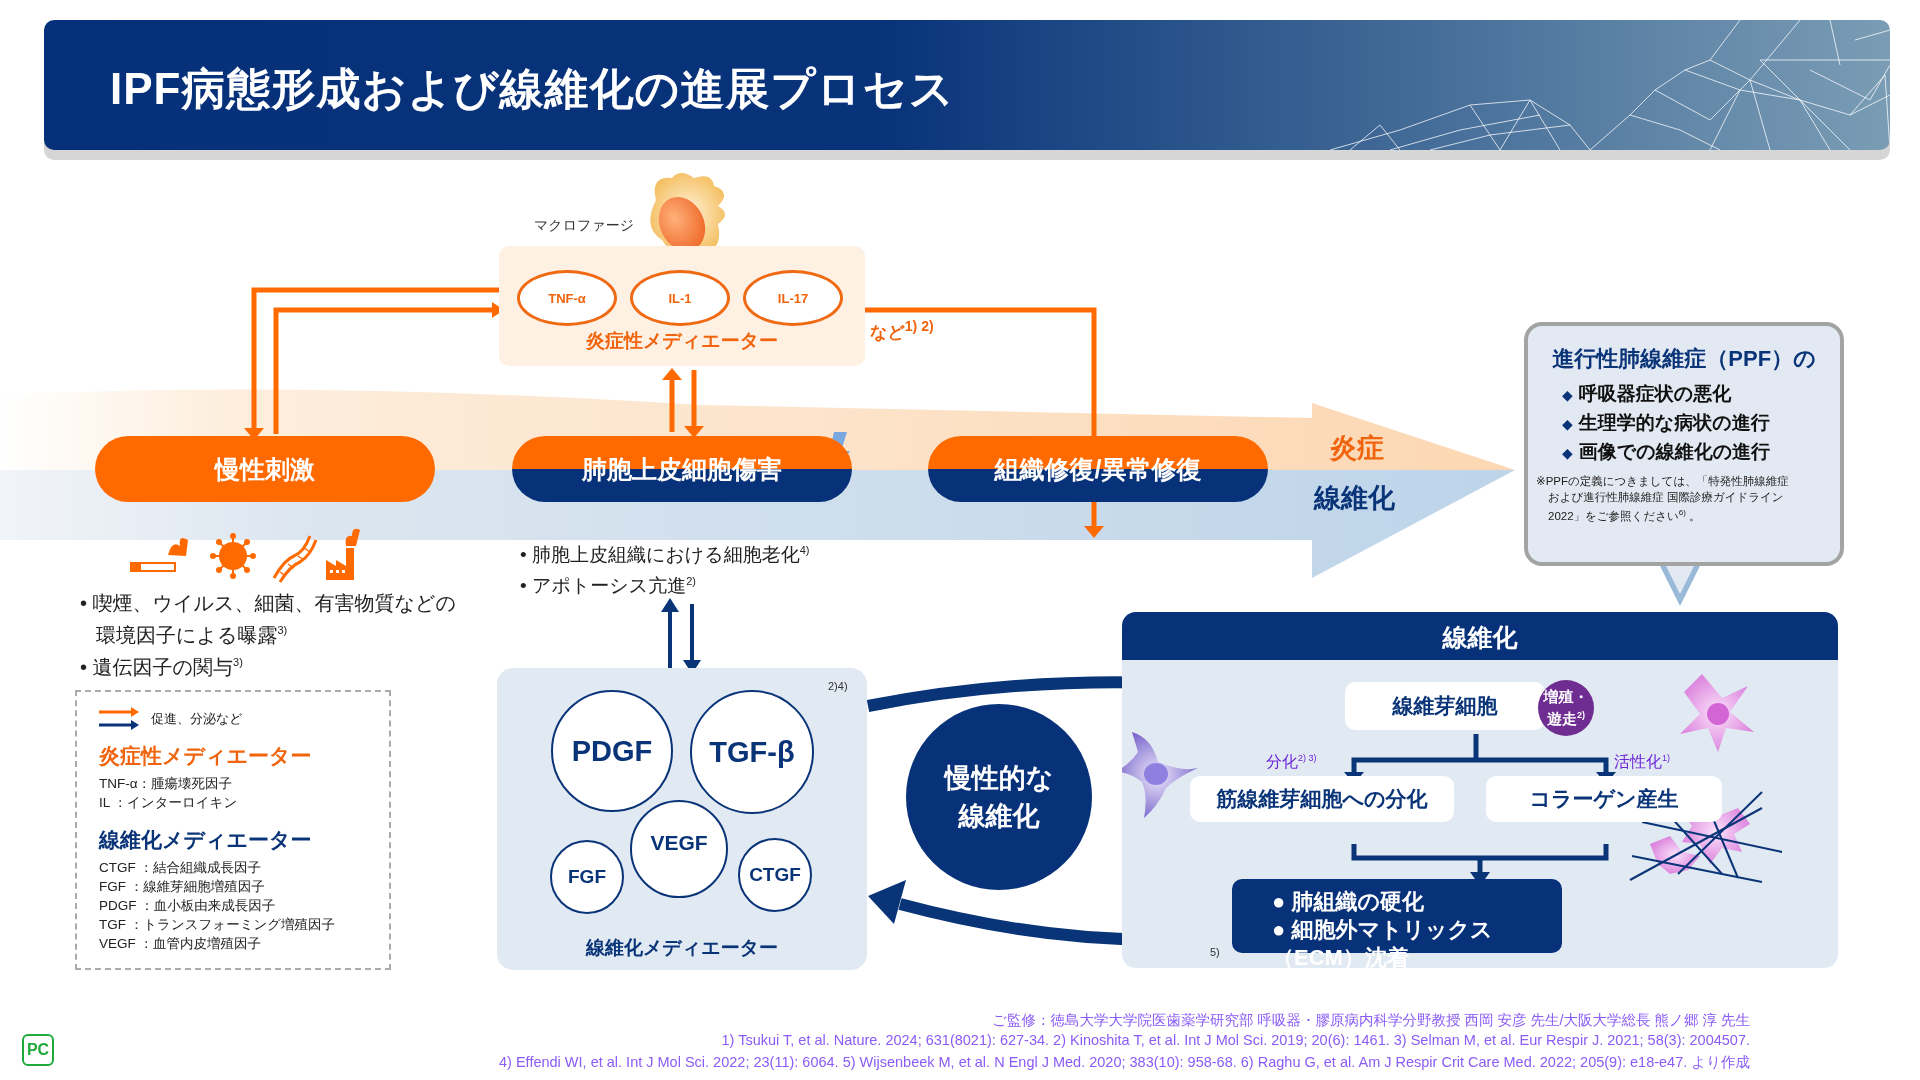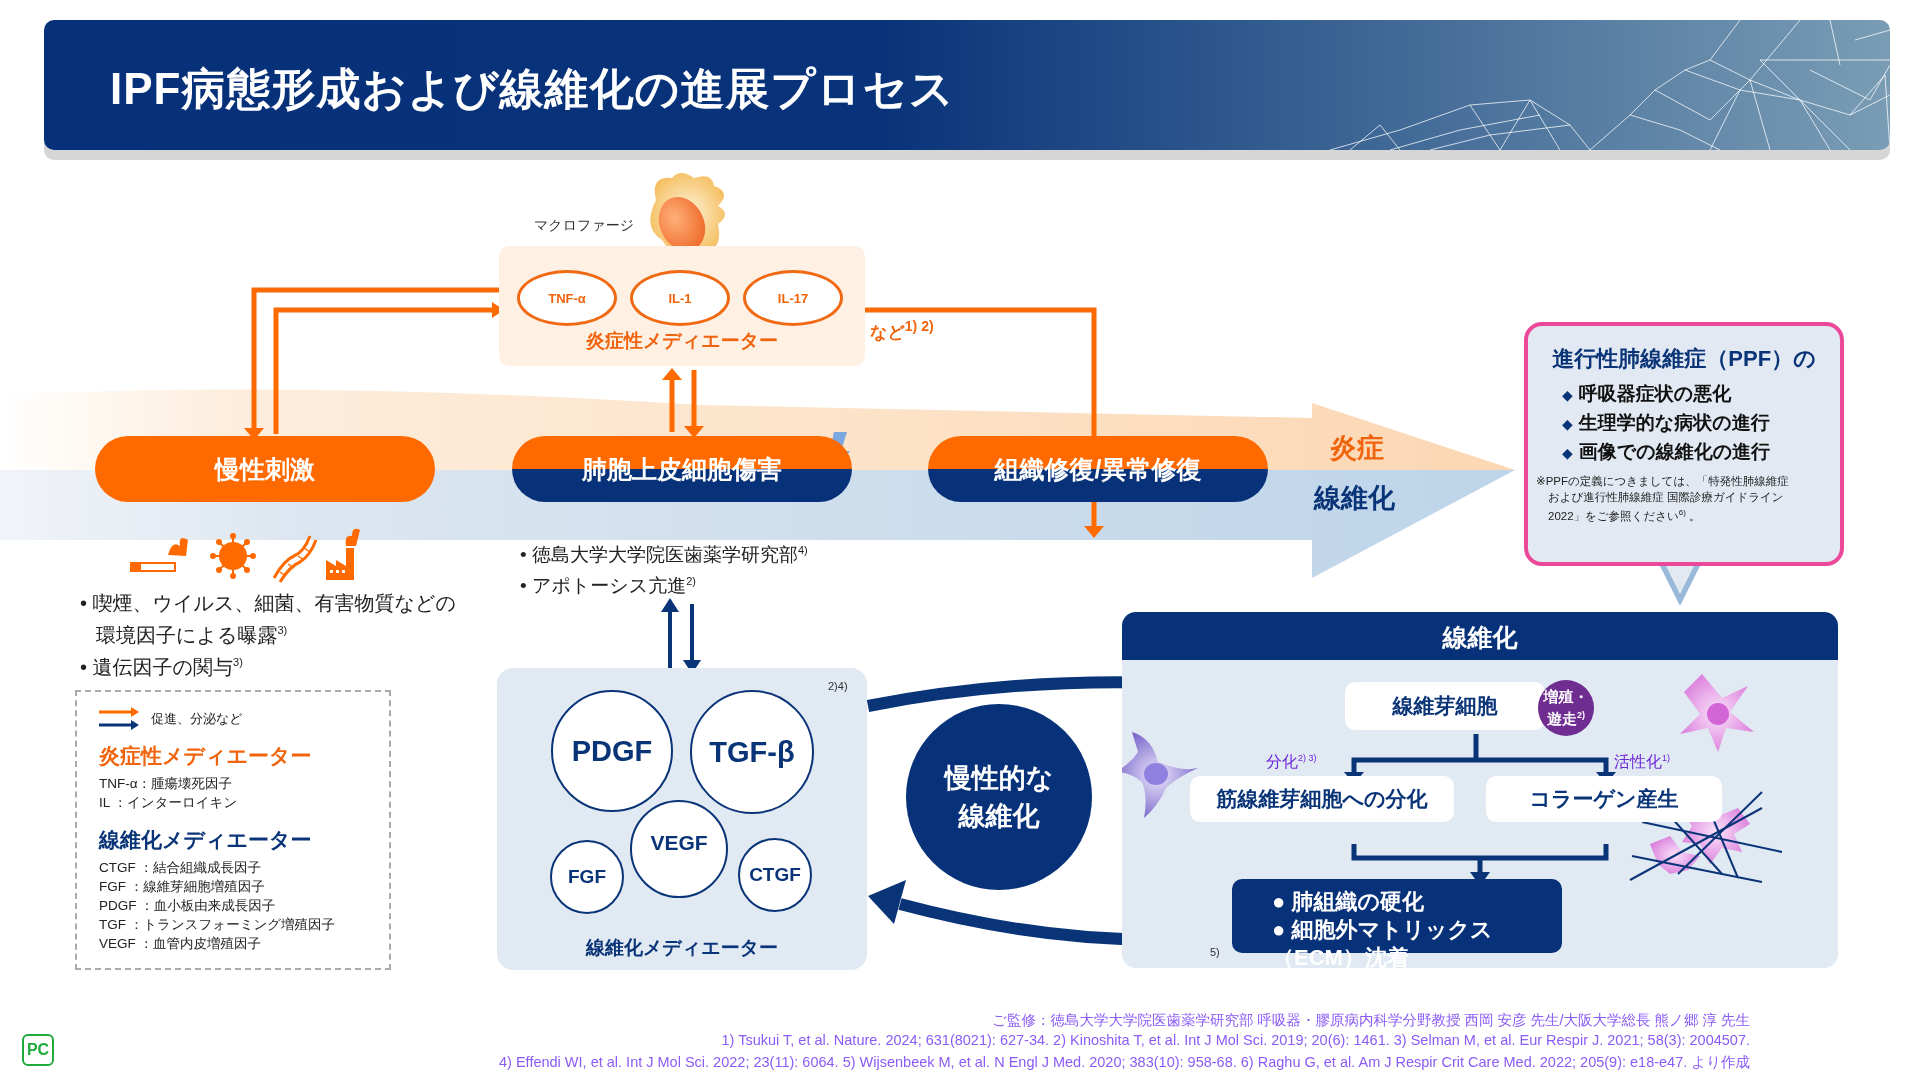--- a/index.html
+++ b/index.html
@@ -30,21 +30,21 @@
   .nado { left: 870px; top: 318px; color: #f0640e; font-weight: bold; font-size: 17px; }
   .nado sup { font-size: 14px; }
 
   .inflame-word { left: 1330px; top: 430px; color: #f0640e; font-weight: bold; font-size: 27px; }
   .fib-word { left: 1314px; top: 480px; color: #0a3478; font-weight: bold; font-size: 27px; }
 
   .bullets { font-size: 20px; color: #222; line-height: 27px; }
   .bullets sup { font-size: 11px; }
 
   
-  .ppf-box { left: 1524px; top: 322px; width: 320px; height: 244px; background: #e2e9f2; border: 4px solid #ec4899;
+  .ppf-box { left: 1524px; top: 322px; width: 320px; height: 244px; background: #e2e9f2; border: 4px solid #a3a3a3;
     border-radius: 18px; text-align: center; }
   .ppf-title { color: #0a3478; font-weight: bold; font-size: 22px; line-height: 30px; margin-top: 18px; }
   .ppf-items { text-align: left; margin: 6px 0 0 34px; font-weight: bold; font-size: 19px; color: #111; line-height: 27px; }
   .ppf-items .dia { color: #0a3478; font-size: 14px; margin-right: 6px; }
   .ppf-note { text-align: left; margin: 6px 0 0 8px; font-size: 11.5px; line-height: 16px; color: #222; }
   .ppf-note .ind { padding-left: 12px; display: block; }
 
   
   .legend { left: 75px; top: 690px; width: 316px; height: 280px; border: 2px dashed #aaa; }
   .legend-row { font-size: 13px; color: #222; }
@@ -243,21 +243,21 @@
 <div class="abs inflame-word">炎症</div>
 <div class="abs fib-word">線維化</div>
 
 <div class="abs bullets" style="left:80px;top:590px;">
   <div>• <span>喫煙、ウイルス、細菌、有害物質などの</span></div>
   <div style="padding-left:16px;"><span>環境因子による曝露</span><sup>3)</sup></div>
   <div>• <span>遺伝因子の関与</span><sup>3)</sup></div>
 </div>
 
 <div class="abs bullets" style="left:520px;top:537px;font-size:19px;">
-  <div>• <span>徳島大学大学院医歯薬学研究部</span><sup>4)</sup></div>
+  <div>• <span>肺胞上皮組織における細胞老化</span><sup>4)</sup></div>
   <div>• <span>アポトーシス亢進</span><sup>2)</sup></div>
 </div>
 
 <div class="abs ppf-box">
   <div class="ppf-title">
     <div>進行性肺線維症（PPF）の</div>
   </div>
   <div class="ppf-items">
     <div><span class="dia">◆</span><span>呼吸器症状の悪化</span></div>
     <div><span class="dia">◆</span><span>生理学的な病状の進行</span></div>

